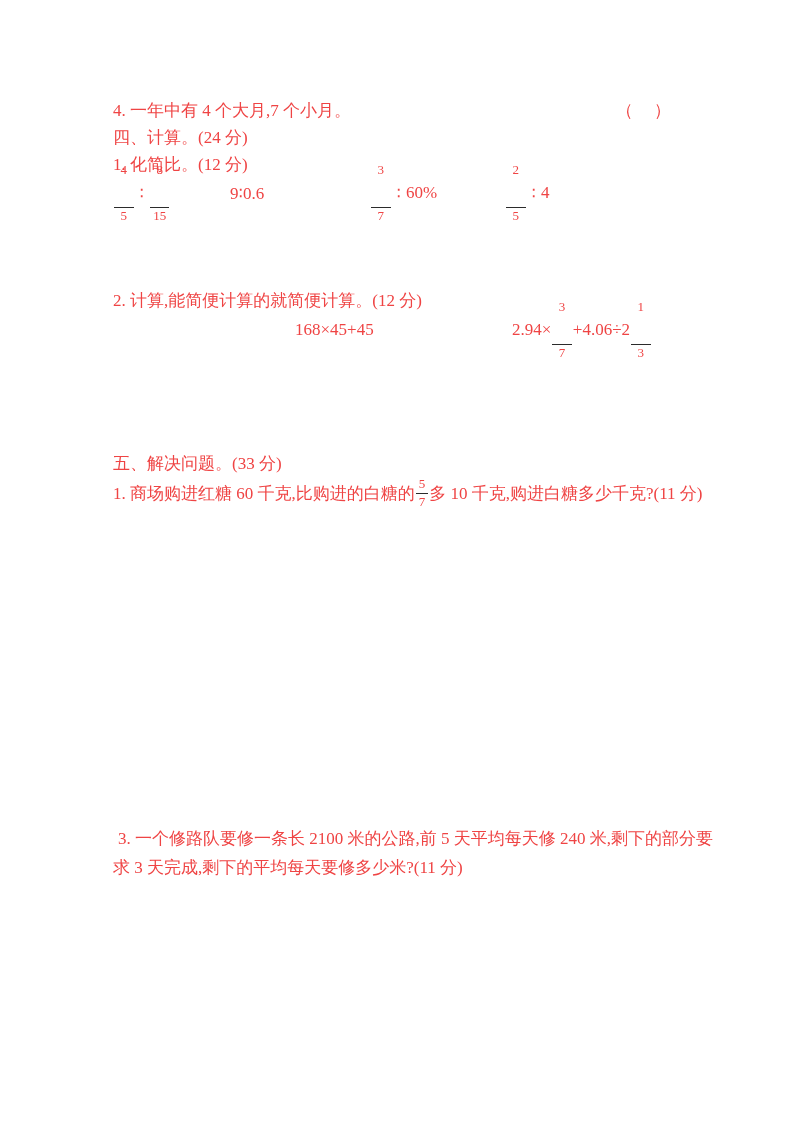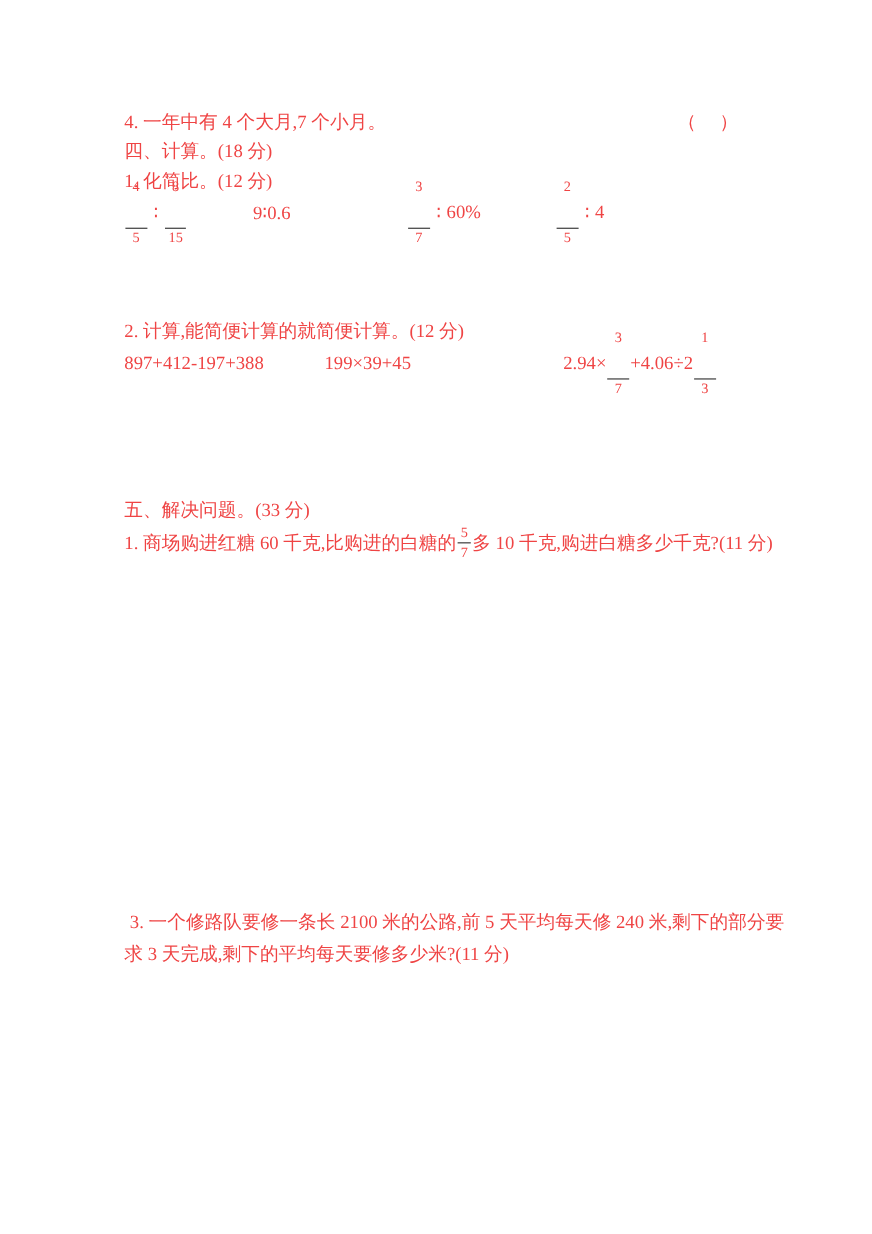--- a/index.html
+++ b/index.html
@@ -54,21 +54,21 @@
   }
 </style>
 </head>
 <body>
 
 <div class="page">
 
   <div class="line" style="top:100px; left:113px;">4. 一年中有 4 个大月,7 个小月。</div>
   <div class="line blank" style="top:100px; left:616px;">（　）</div>
 
-  <div class="line" style="top:127px; left:113px;">四、计算。(18 分)</div>
+  <div class="line" style="top:127px; left:113px;">四、计算。(24 分)</div>
 
   <div class="line" style="top:154px; left:113px;">1. 化简比。(12 分)</div>
 
   <div class="expr" style="top:173px; left:113px;">
     <span class="frac">
       <span class="fnum">4</span>
       <span class="fden">5</span>
     </span>
     <span class="ratio">∶</span>
     <span class="frac">
@@ -94,26 +94,23 @@
     <span class="frac">
       <span class="fnum">2</span>
       <span class="fden">5</span>
     </span>
     <span class="ratio">∶</span>
     <span>4</span>
   </div>
 
   <div class="line" style="top:290px; left:113px;">2. 计算,能简便计算的就简便计算。(12 分)</div>
 
-  <div class="expr" style="top:310px; left:113px;">
-    <span>897+412-197+388</span>
-  </div>
 
   <div class="expr" style="top:310px; left:295px;">
-    <span>199×39+45</span>
+    <span>168×45+45</span>
   </div>
 
   <div class="expr" style="top:310px; left:512px;">
     <span>2.94×</span>
     <span class="frac">
       <span class="fnum">3</span>
       <span class="fden">7</span>
     </span>
     <span>+4.06÷</span>
     <span>2</span>

